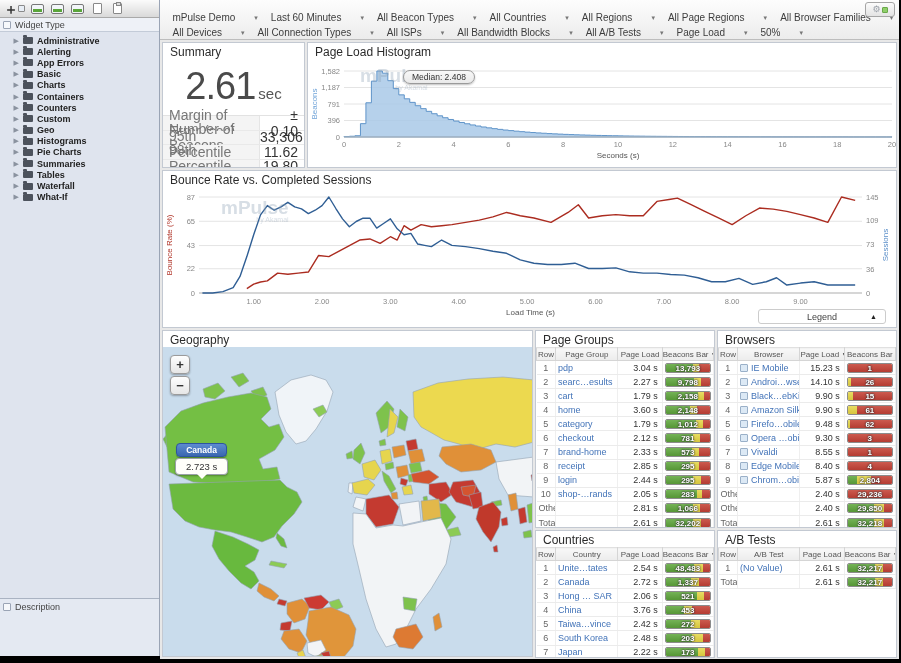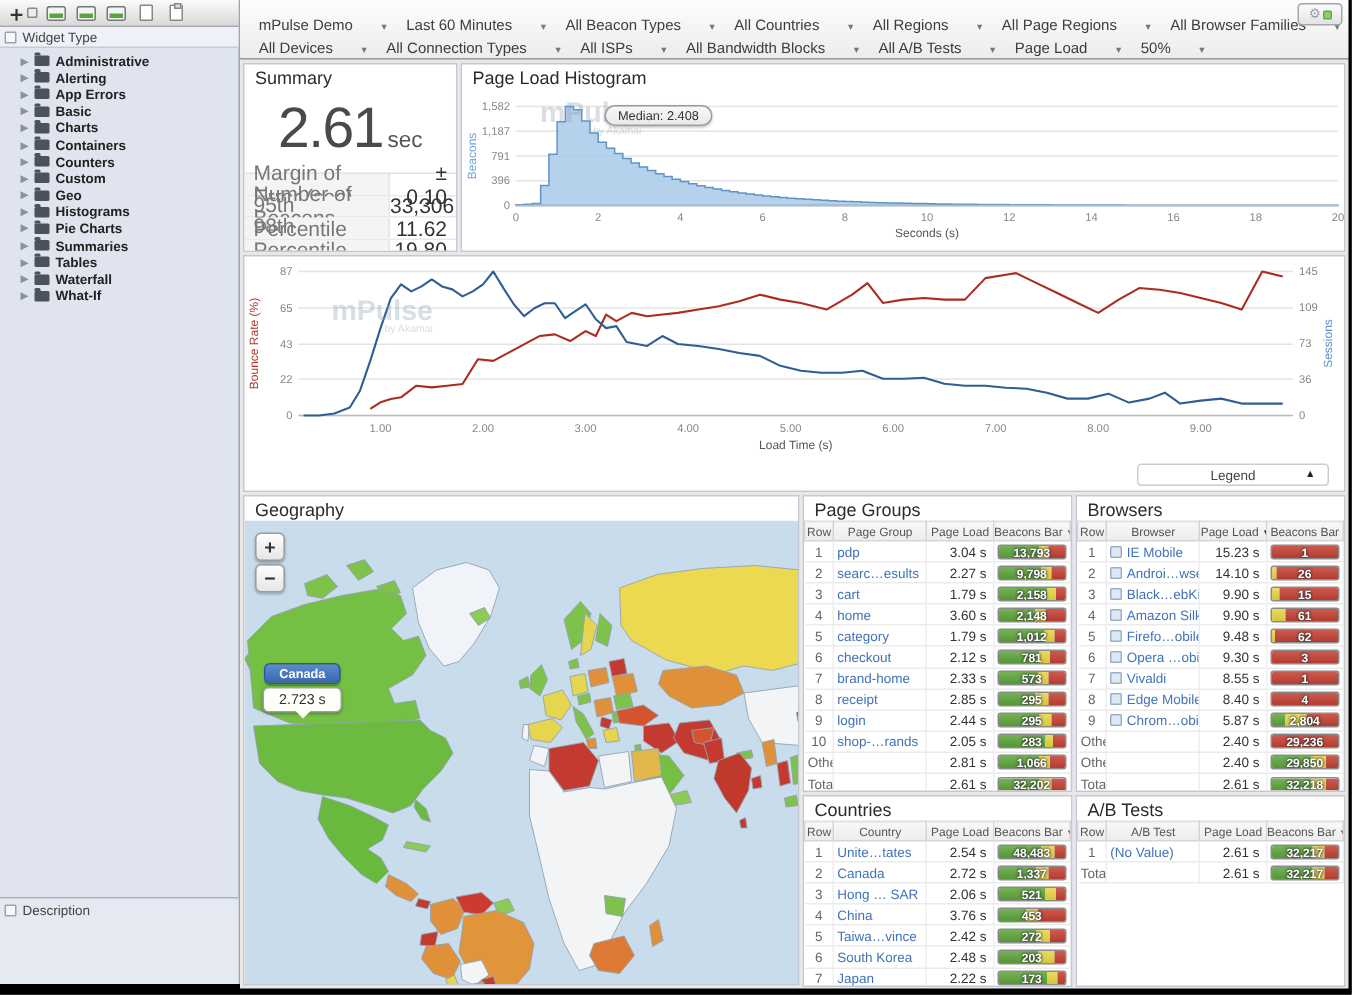--- a/index.html
+++ b/index.html
@@ -337,20 +337,21 @@
             <text x="529.2" y="88" font-size="7.5" fill="#888" text-anchor="middle">18</text>
             <text x="584" y="88" font-size="7.5" fill="#888" text-anchor="middle">20</text>
             <text x="310" y="99" font-size="8" fill="#555" text-anchor="middle">Seconds (s)</text>
             <text x="9" y="45" font-size="8" fill="#6fa3d8" text-anchor="middle" transform="rotate(-90 9 45)">Beacons</text>
           </svg>
         </div>
       <div class="median-tip">Median: 2.408</div>
     </div>
 
     <div class="widget" id="w-bounce" style="left:2px;top:130px;width:735px;height:158px;">
+      <div class="wtitle">Bounce Rate vs. Completed Sessions</div>
       <div class="watermark" style="left:58px;top:28px;">
         <div class="wm-main">mPulse</div>
         <div class="wm-sub">by Akamai</div>
       </div>
       <div id="bounce-svg-holder">
           <svg class="chart-svg" width="733" height="140">
             <line x1="36" y1="106" x2="699" y2="106" stroke="#e4e4e4" stroke-width="1"></line>
             <text x="32" y="108.5" font-size="7.5" fill="#888" text-anchor="end">0</text>
             <line x1="36" y1="81.72413793103448" x2="699" y2="81.72413793103448" stroke="#e4e4e4" stroke-width="1"></line>
             <text x="32" y="84.22413793103448" font-size="7.5" fill="#888" text-anchor="end">22</text>

